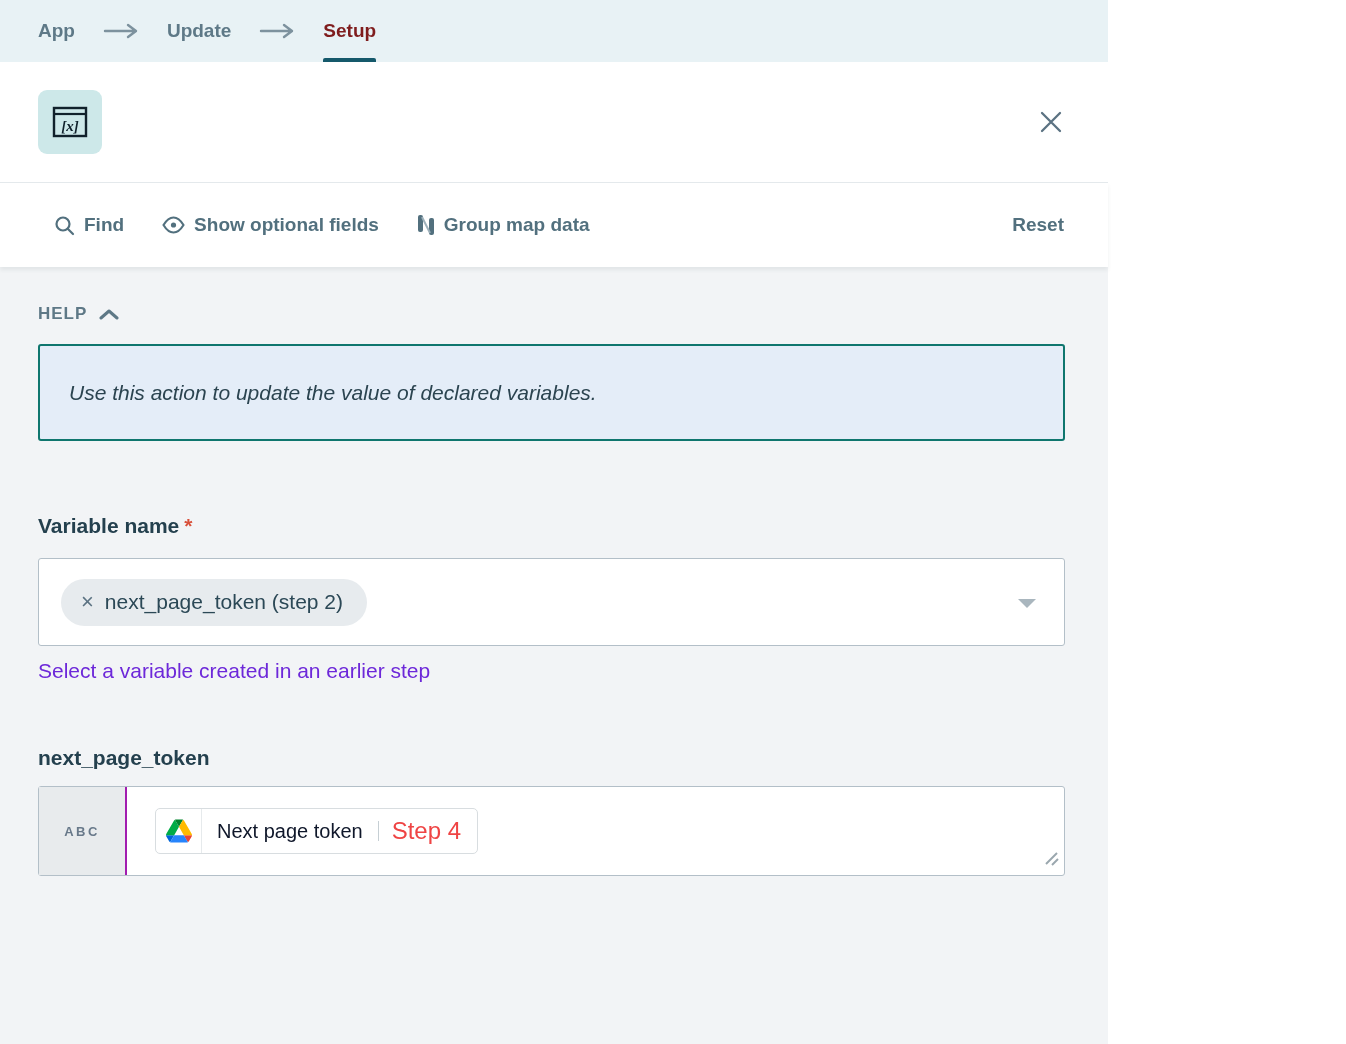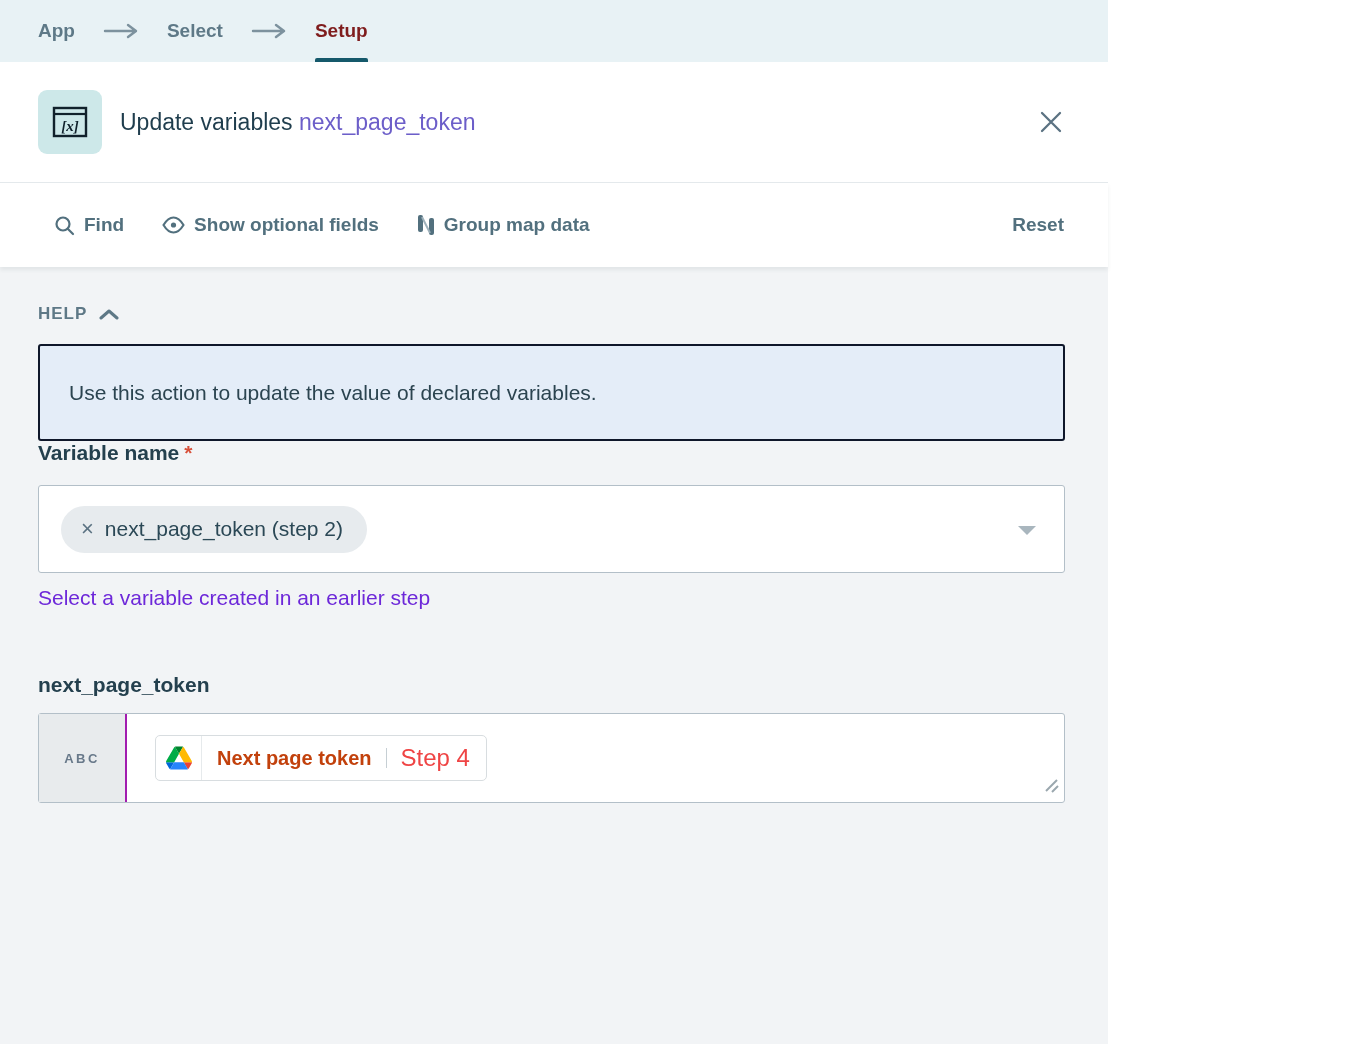--- a/index.html
+++ b/index.html
@@ -96,28 +96,29 @@
     cursor: pointer;
   }
   .help-heading .txt {
     font-size: 17px; font-weight: 700; letter-spacing: 1px;
     color: #5e7886;
   }
   .help-box {
     margin-top: 20px;
     height: 97px;
     background: #e4edf8;
-    border: 2px solid #0f172a;
+    border: 2px solid #0f766e;
     border-radius: 3px;
     display: flex; align-items: center;
     padding-left: 29px;
-    font-size: 21px; color: #2b4450;
+    font-size: 21px; color: #2b4450; font-style: italic;
   }
 
   .field-label {
+    margin-top: 73px;
     font-size: 21px; font-weight: 700; color: #24404e;
   }
   .required { color: #d8503a; margin-left: 5px; font-weight: 700; }
 
   .select-box {
     margin-top: 20px;
     height: 88px;
     background: #ffffff;
     border: 1px solid #b3bfc8;
     border-radius: 3px;
@@ -185,21 +186,21 @@
     cursor: pointer;
   }
   .datapill .icon-cell {
     width: 46px;
     display: flex; align-items: center; justify-content: center;
     border-right: 1px solid #e6eaec;
   }
   .datapill .name-cell {
     display: flex; align-items: center;
     padding: 0 15px;
-    font-size: 20px; font-weight: 700; color: #c2410c;
+    font-size: 20px; font-weight: 400; color: #0f172a;
   }
   .datapill .sep {
     width: 1px; background: #c6cfd4;
     margin: 12px 0;
   }
   .datapill .step-cell {
     display: flex; align-items: center;
     padding: 0 16px 0 13px;
     font-size: 24px; color: #ef4444; text-align: center;
   }
@@ -222,43 +223,39 @@
   <div class="topbar">
     <div class="crumb">
       <span>App</span>
     </div>
     <span class="crumb-arrow">
       <svg width="36" height="16" viewBox="0 0 36 16">
           <path d="M2 8 H32 M25 2 L33 8 L25 14" fill="none" stroke="#7d929e" stroke-width="2.4" stroke-linecap="round" stroke-linejoin="round"></path>
         </svg>
     </span>
     <div class="crumb">
-      <span>Select</span>
+      <span>Update</span>
     </div>
     <span class="crumb-arrow">
       <svg width="36" height="16" viewBox="0 0 36 16">
           <path d="M2 8 H32 M25 2 L33 8 L25 14" fill="none" stroke="#7d929e" stroke-width="2.4" stroke-linecap="round" stroke-linejoin="round"></path>
         </svg>
     </span>
     <div class="crumb active">
       <span>Setup</span>
     </div>
   </div>
 
   <div class="header">
     <div class="app-icon">
       <svg width="40" height="40" viewBox="0 0 40 40">
         <rect x="4" y="6" width="32" height="28" fill="none" stroke="#10212b" stroke-width="2.4"></rect>
         <line x1="4" y1="12" x2="36" y2="12" stroke="#10212b" stroke-width="2.2"></line>
         <text x="20" y="28.5" text-anchor="middle" font-family="Liberation Serif, serif" font-style="italic" font-size="15" font-weight="700" fill="#10212b">[x]</text>
       </svg>
-    </div>
-    <div class="title">
-      <span>Update variables</span>
-      <span class="link">next_page_token</span>
     </div>
     <button class="close-btn">
       <svg width="26" height="26" viewBox="0 0 26 26">
         <path d="M4 4 L22 22 M22 4 L4 22" stroke="#5b7282" stroke-width="2.3" stroke-linecap="round"></path>
       </svg>
     </button>
   </div>
 
   <div class="toolbar">
     <button class="tool-btn">

